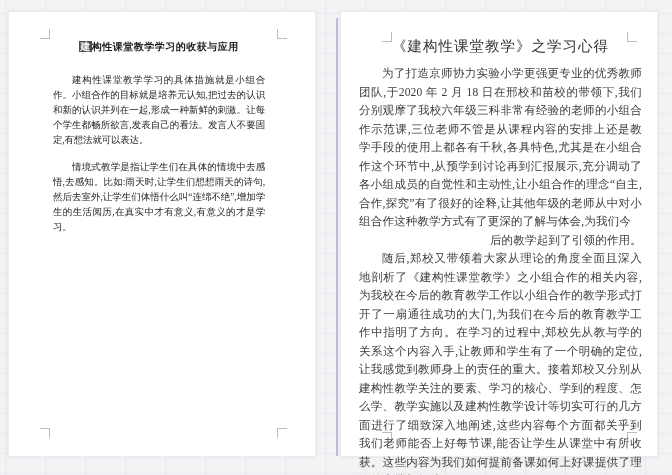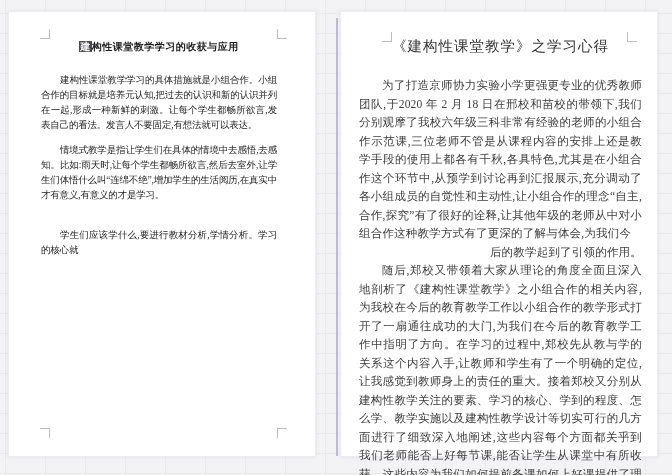--- a/index.html
+++ b/index.html
@@ -31,33 +31,33 @@
   .m-br{border-left-width:1px;border-top-width:1px;}
 
   
   .lp-body{position:absolute;left:32px;right:38px;top:29px;color:#1d1d1d;}
   .lp-title{
     text-align:center;font-size:10px;font-weight:bold;letter-spacing:.5px;
     margin:0 0 20px 0;line-height:12px;white-space:nowrap;
   }
   .lp-title .hl{background:#4a4a50;color:#f5f5f5;padding:0 1px;}
   .lp-p{
-    margin:0;font-size:9.5px;line-height:15px;text-align:justify;
+    margin:12px;font-size:9.5px;line-height:15px;text-align:justify;
     text-indent:2em;letter-spacing:-0.2px;font-weight:500;
   }
   .lp-p.g1{margin-bottom:10px;}
   .lp-p.g2{margin-bottom:26px;}
   .lp-p.g3{margin-bottom:4px;}
   .lp-p.g4{margin-bottom:25px;}
 
   
   .rp-body{position:absolute;left:18px;right:15px;top:24px;color:#3c3c3e;}
   .rp-title{
     text-align:center;font-size:14.5px;font-weight:500;letter-spacing:1px;
-    margin:0 0 20px 0;line-height:20px;white-space:nowrap;color:#333336;
+    margin:0 0 8px 0;line-height:20px;white-space:nowrap;color:#333336;
   }
   .rp-p{
     margin:0;font-size:11.5px;line-height:18.5px;text-align:justify;
     text-indent:2em;letter-spacing:.2px;
   }
   .rp-center{
     margin:0;font-size:11.5px;line-height:18.5px;text-align:right;
     text-indent:0;letter-spacing:.2px;
   }
 </style>
@@ -66,22 +66,21 @@
 
 <div class="page page-left">
   <div class="mark m-tl" style="left:31px;top:17px;"></div>
   <div class="mark m-tr" style="left:268px;top:17px;"></div>
   <div class="mark m-bl" style="left:31px;top:416px;"></div>
   <div class="mark m-br" style="left:268px;top:416px;"></div>
 
   <div class="lp-body">
     <p class="lp-title"><span class="hl">建</span><span>构性课堂教学学习的收获与应用</span></p>
     <p class="lp-p g1">建构性课堂教学学习的具体措施就是小组合作。小组合作的目标就是培养元认知,把过去的认识和新的认识并列在一起,形成一种新鲜的刺激。让每个学生都畅所欲言,发表自己的看法。发言人不要固定,有想法就可以表达。</p>
-    <p class="lp-p g4">情境式教学是指让学生们在具体的情境中去感悟,去感知。比如:雨天时,让每个学生都畅所欲言,然后去室外,让学生们体悟什么叫“连绵不绝”,增加学生的生活阅历,在真实中才有意义,有意义的才是学习。</p>
-    <p class="lp-p">学生们应该学什么,要进行教材分析,学情分析。学习的核心就</p>
+    <p class="lp-p g4">情境式教学是指让学生们在具体的情境中去感悟,去感知。比如:雨天时,让学生们想想雨天的诗句,然后去室外,让学生们体悟什么叫“连绵不绝”,增加学生的生活阅历,在真实中才有意义,有意义的才是学习。</p>
   </div>
 </div>
 
 <div class="divider"></div>
 
 <div class="page page-right">
   <div class="mark m-tl" style="left:41px;top:20px;"></div>
   <div class="mark m-tr" style="left:286px;top:20px;"></div>
   <div class="mark m-bl" style="left:41px;top:420px;"></div>
   <div class="mark m-br" style="left:286px;top:420px;"></div>

